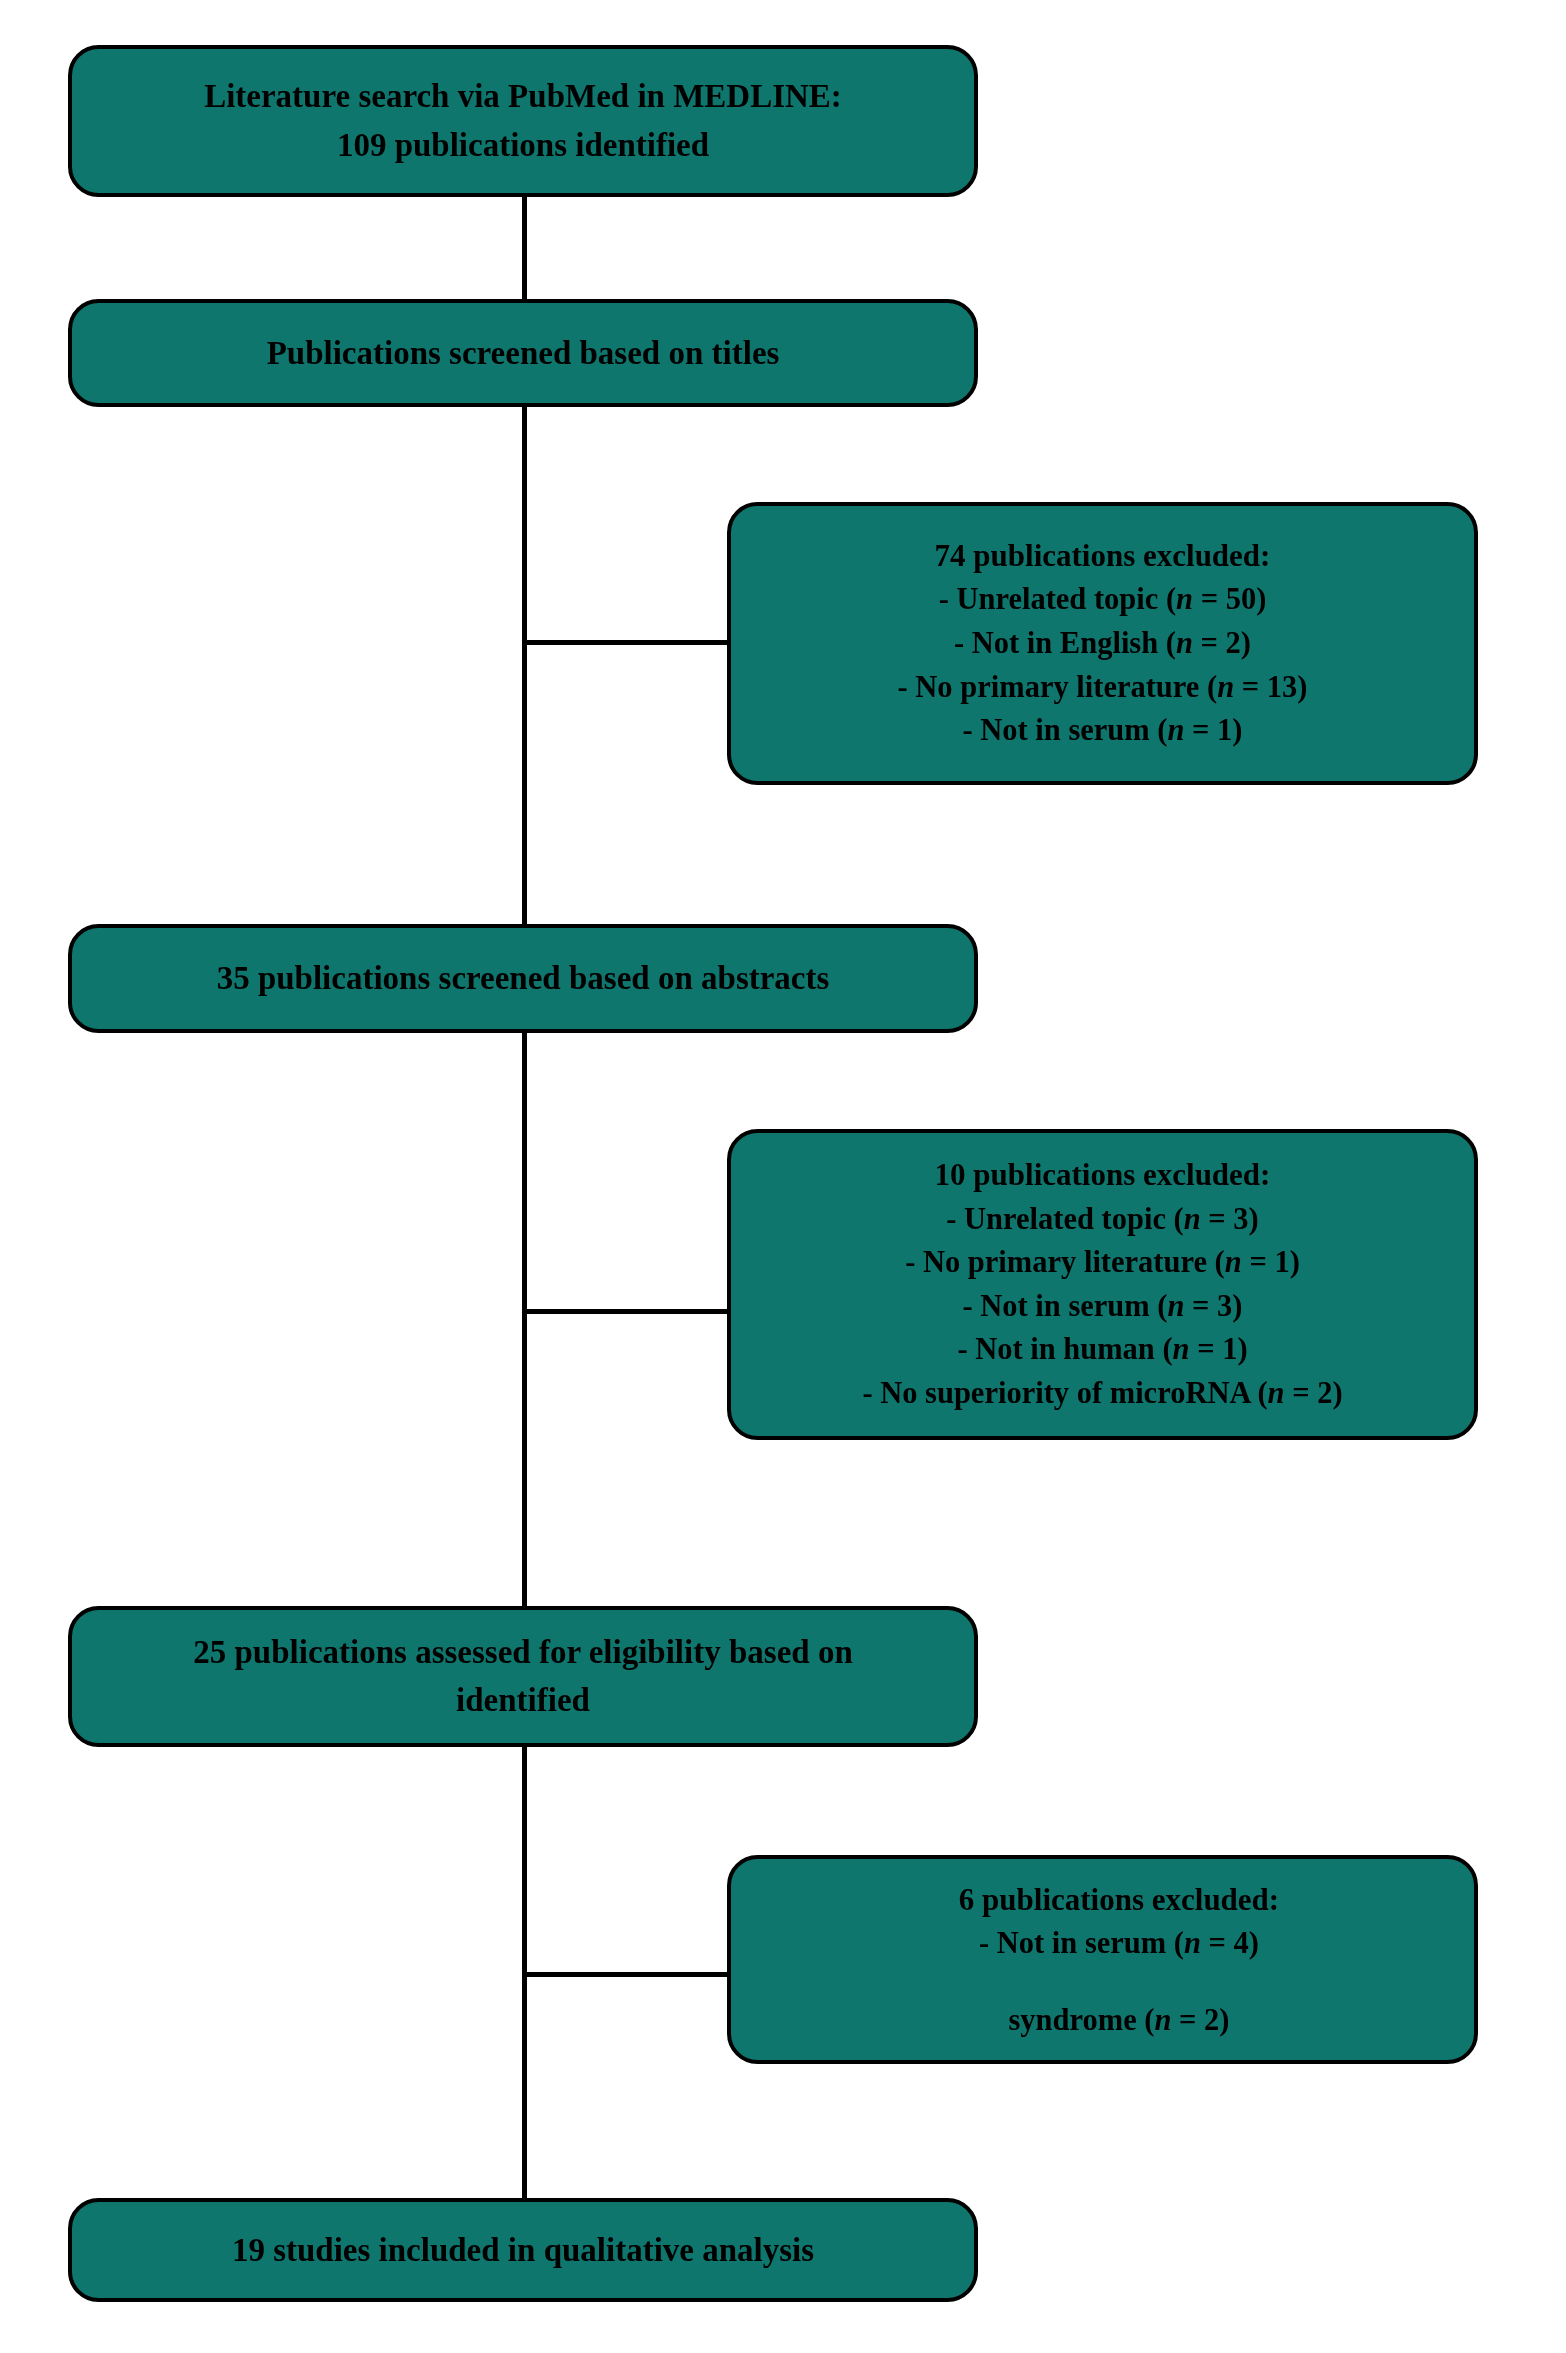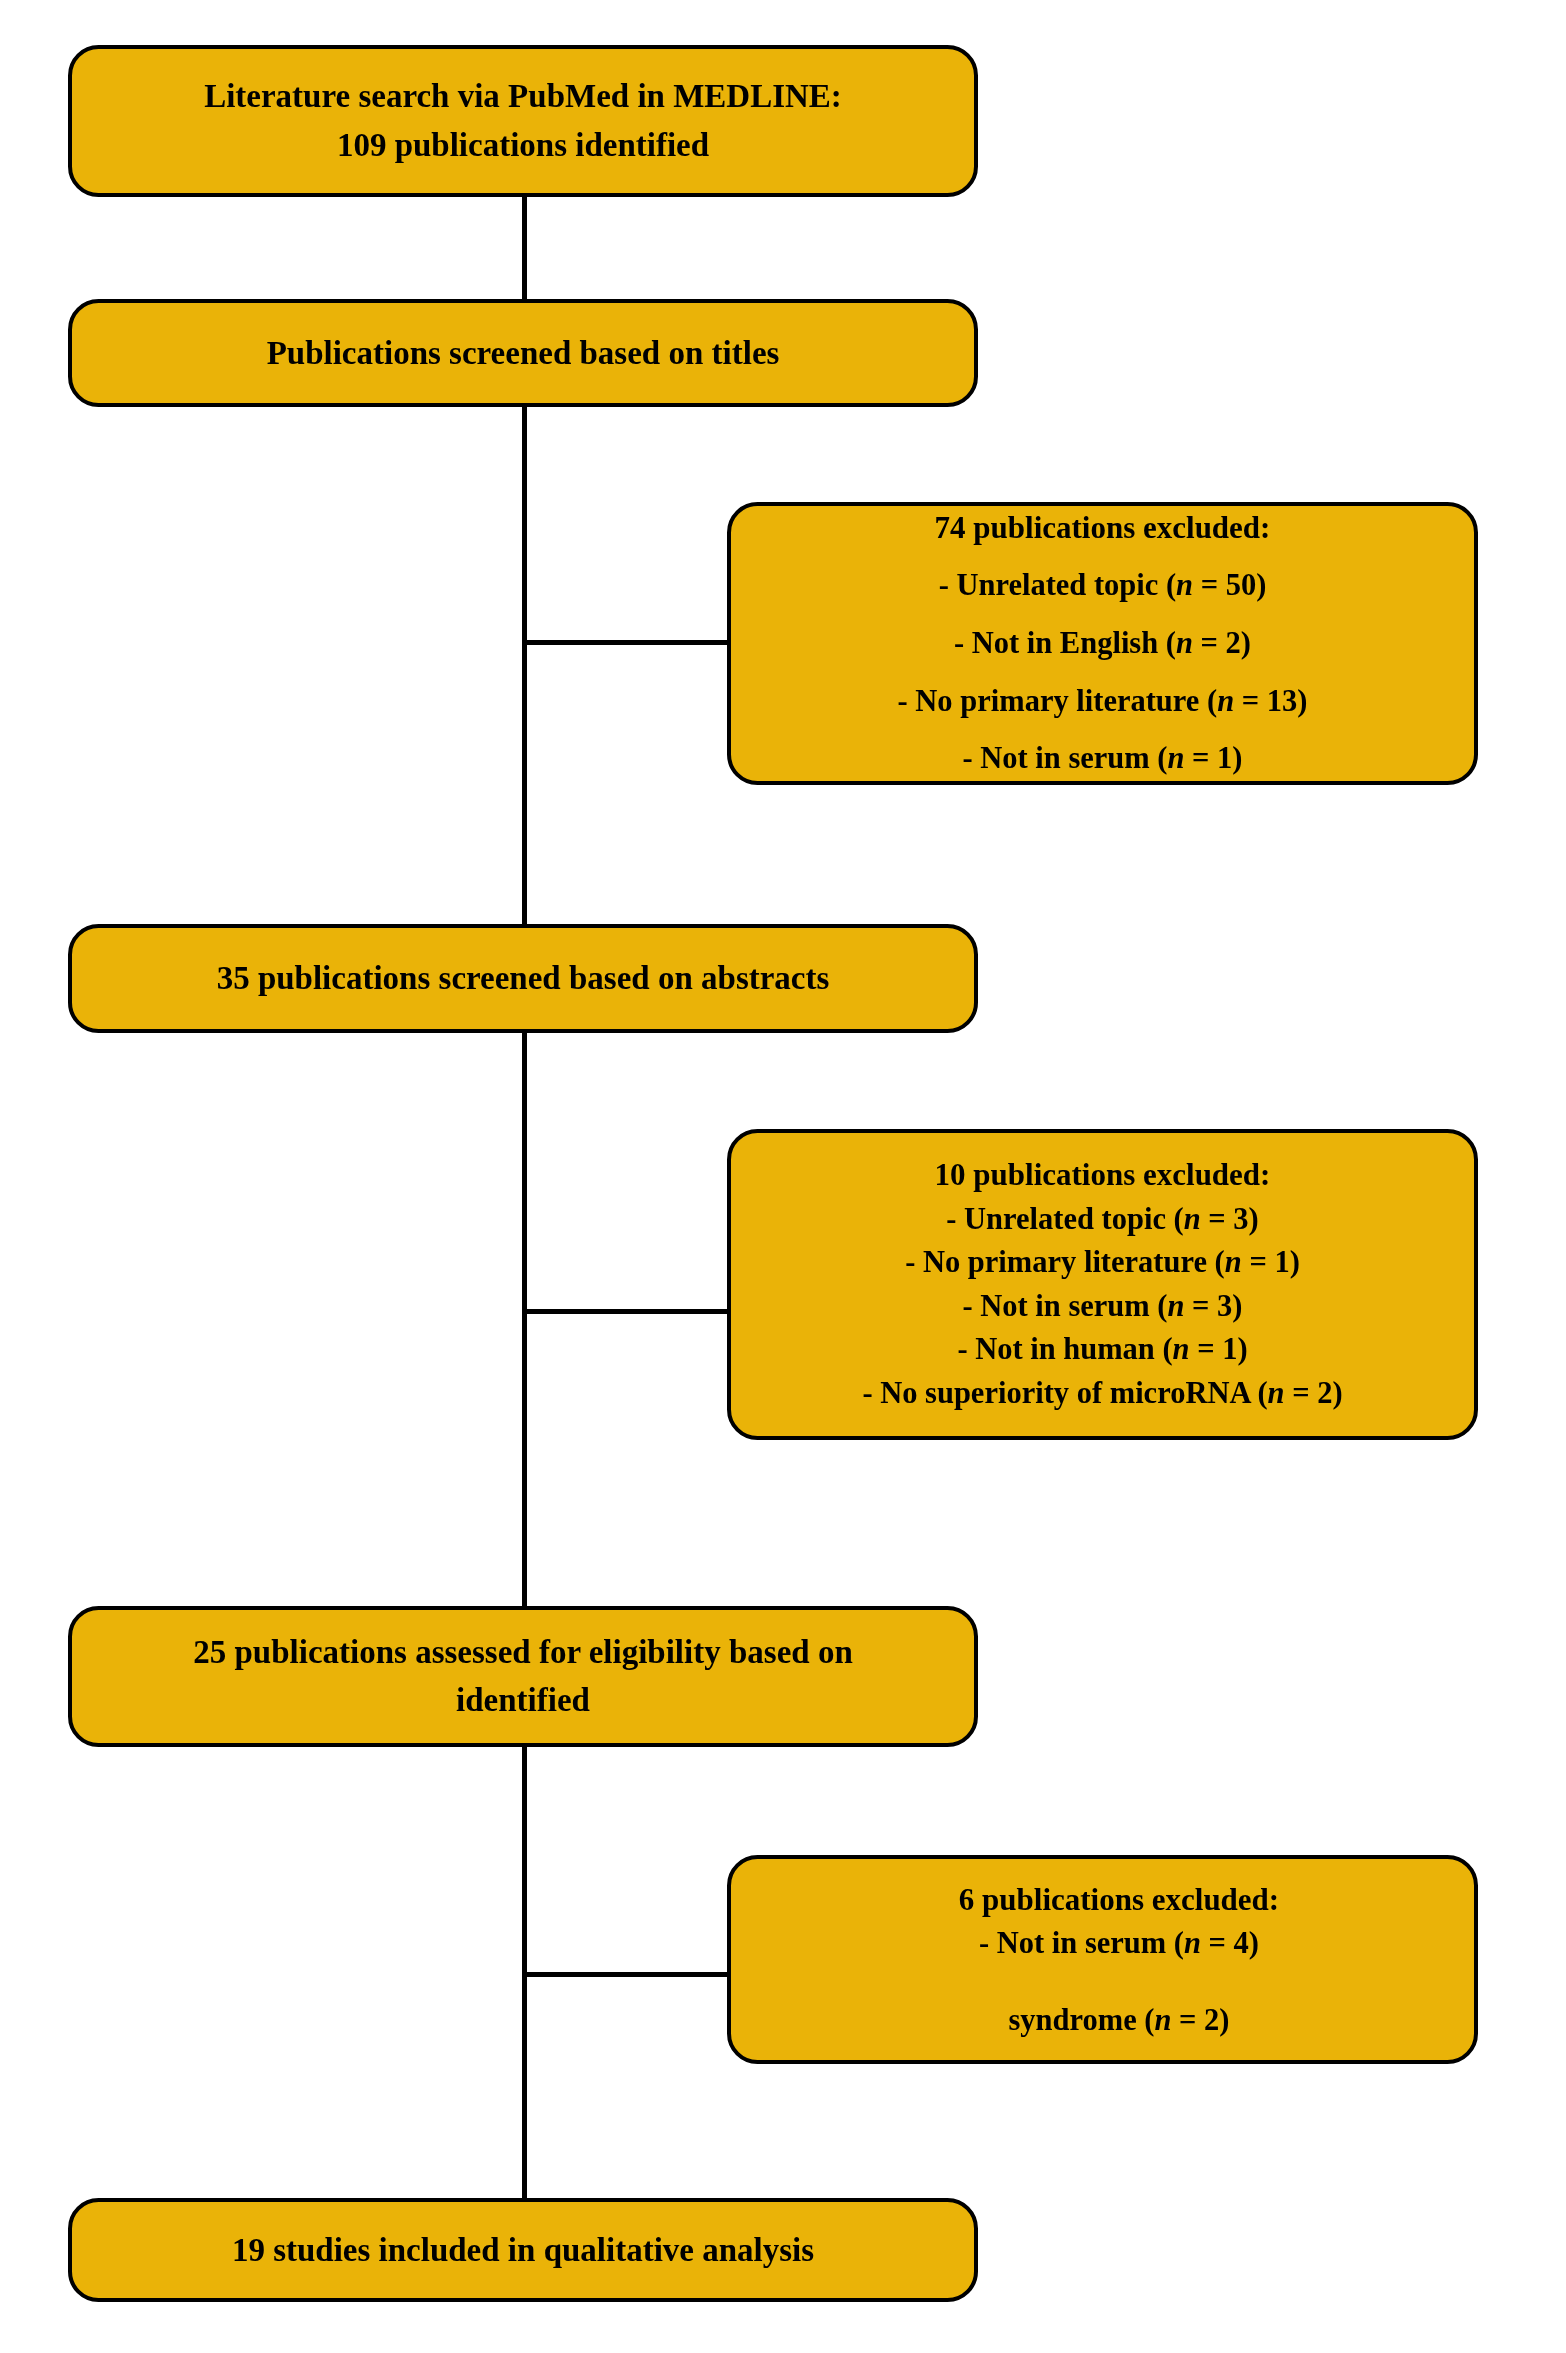--- a/index.html
+++ b/index.html
@@ -13,21 +13,21 @@
     height: 2354px;
     background: #ffffff;
     font-family: "Liberation Serif", "DejaVu Serif", serif;
     overflow: hidden;
   }
   .node {
     position: absolute;
     box-sizing: border-box;
     border: 4px solid #000000;
     border-radius: 30.5px;
-    background: #eab308;
+    background: #0f766e;
     display: flex;
     flex-direction: column;
     align-items: center;
     justify-content: center;
     text-align: center;
     color: #000000;
     font-weight: bold;
     z-index: 3;
   }
   .node .line {
@@ -43,21 +43,21 @@
   #node-titles      { top: 299px;  height: 108px; }
   #node-abstracts   { top: 924px; height: 109px; }
   #node-eligibility { top: 1606px; height: 141px; }
   #node-included    { top: 2198px; height: 104px; }
 
   
   .node-excl { left: 727px; width: 751px; font-size: 30.5px; }
   .node-excl .line { padding: 2px 0; }
   .node-excl .head { font-size: 31px; }
 
-  #node-excl-titles      { top: 502px;  height: 283px; justify-content: space-between; }
+  #node-excl-titles      { top: 502px;  height: 283px; }
   #node-excl-abstracts   { top: 1129px; height: 311px; }
   #node-excl-manuscripts { top: 1855px; height: 209px; padding-left: 33px; }
 
   .node-excl .wrap2 { line-height: 1.18; }
 
   
   .vline {
     position: absolute;
     width: 4.6px;
     background: #000000;

